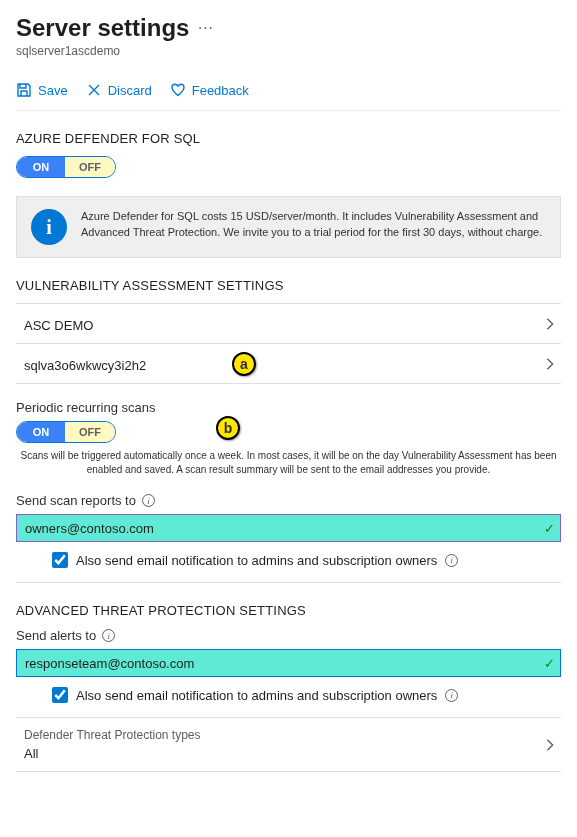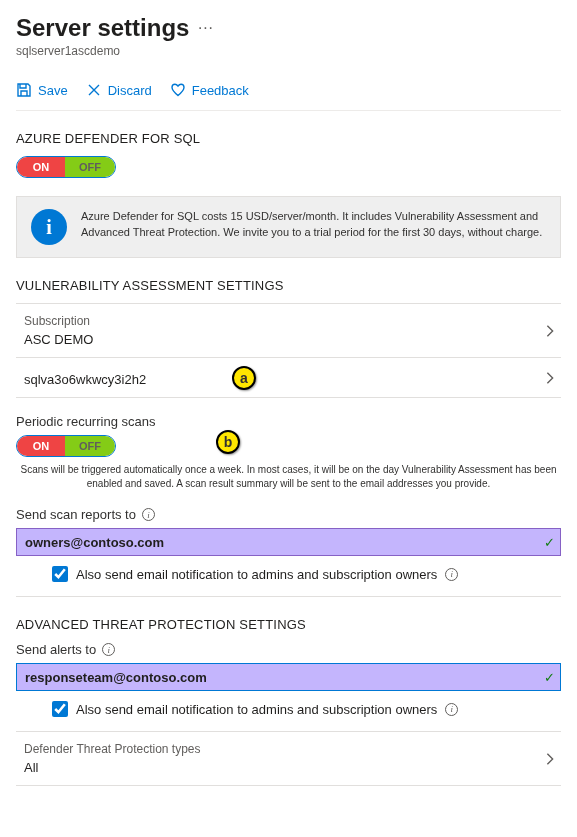--- a/index.html
+++ b/index.html
@@ -34,22 +34,22 @@
   .toggle {
     display: inline-flex; align-items: stretch;
     border: 1px solid #0078d4; border-radius: 12px;
     overflow: hidden; height: 22px; cursor: pointer;
   }
   .toggle .seg {
     display: flex; align-items: center; justify-content: center;
     font-size: 11px; font-weight: 600; padding: 0 14px;
     min-width: 48px;
   }
-  .toggle .on  { background: #ef4444; color: #fff; }
-  .toggle .off { background: #84cc16; color: #605e5c; }
+  .toggle .on  { background: #3b82f6; color: #fff; }
+  .toggle .off { background: #fef9c3; color: #605e5c; }
   .info-box {
     display: flex; gap: 14px; background: #efefef;
     padding: 12px 14px; margin-top: 18px;
     border: 1px solid #e1dfdd;
   }
   .info-icon {
     width: 36px; height: 36px; border-radius: 50%;
     background: #0078d4; color: #fff; font-weight: 700;
     font-size: 20px; display: flex; align-items: center; justify-content: center;
     flex-shrink: 0; font-family: Georgia, serif;
@@ -65,23 +65,22 @@
   .list-row .body { flex: 1; }
   .list-row .chev { color: #605e5c; }
   .row-label { font-size: 12px; color: #605e5c; }
   .row-value { font-size: 13px; color: #201f1e; margin-top: 4px; }
   .req-star { color: #a4262c; }
   .field-label { font-size: 13px; margin-top: 16px; margin-bottom: 6px; display: flex; align-items: center; gap: 6px;}
   .desc { font-size: 10px; line-height: 1.4; color: #323130; margin-top: 6px; text-align: center; }
   .input {
     width: 100%; height: 28px; padding: 0 26px 0 8px;
     font-size: 13px; font-family: inherit;
-    border: 1px solid #605e5c; background: #c4b5fd; color: #201f1e;
+    border: 1px solid #605e5c; background: #5eead4; color: #201f1e;
     outline: none;
-    font-weight: bold;
   }
   .input-wrap { position: relative; margin-top: 4px; }
   .input-check {
     position: absolute; right: 6px; top: 50%; transform: translateY(-50%);
     color: #107c10; font-size: 13px; pointer-events: none;
   }
   .input-a { border-color: #8661c5; }
   .input-b { border-color: #0078d4; }
   .check-row {
     display: flex; align-items: center; gap: 8px;
@@ -152,21 +151,20 @@
 <div class="info-box">
   <div class="info-icon">i</div>
   <div class="info-text">Azure Defender for SQL costs 15 USD/server/month. It includes Vulnerability Assessment and Advanced Threat Protection. We invite you to a trial period for the first 30 days, without charge.</div>
 </div>
 
 
 <div class="section-heading">VULNERABILITY ASSESSMENT SETTINGS</div>
 
 <div class="list-row">
   <div class="body">
-    <div class="row-label">Subscription</div>
     <div class="row-value">ASC DEMO</div>
   </div>
   <svg class="chev" width="14" height="14" viewBox="0 0 16 16">
       <path fill="none" stroke="#605e5c" stroke-width="1.6" d="M5 2l6 6-6 6"></path>
     </svg>
 </div>
 
 <div class="list-row rel">
   <div class="body">
     <div class="row-value">sqlva3o6wkwcy3i2h2</div>

